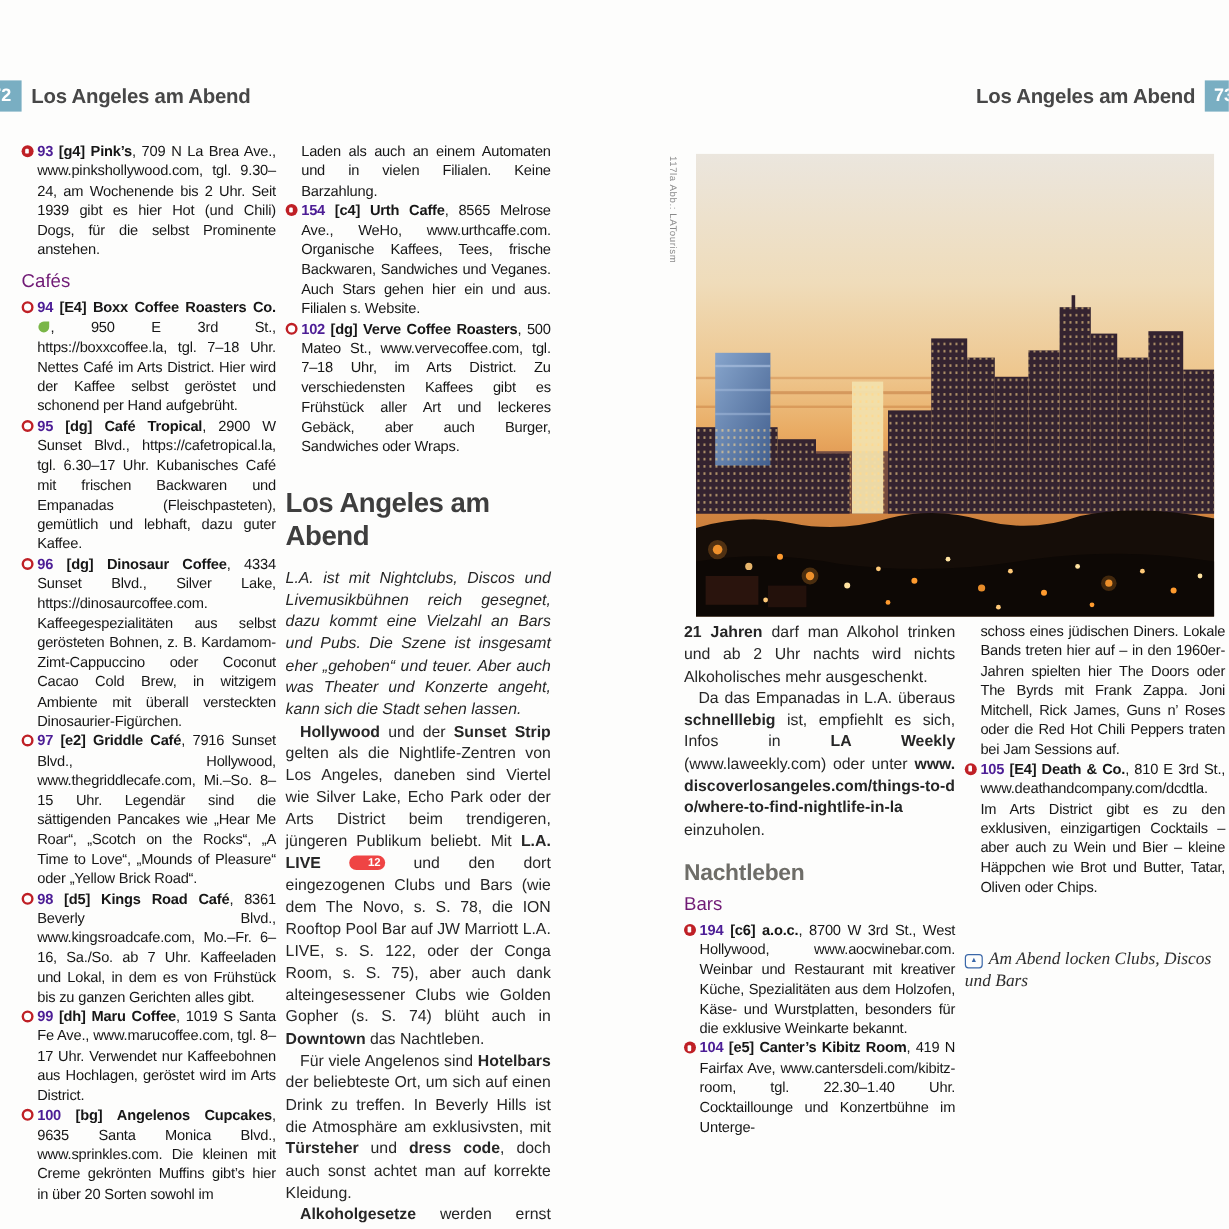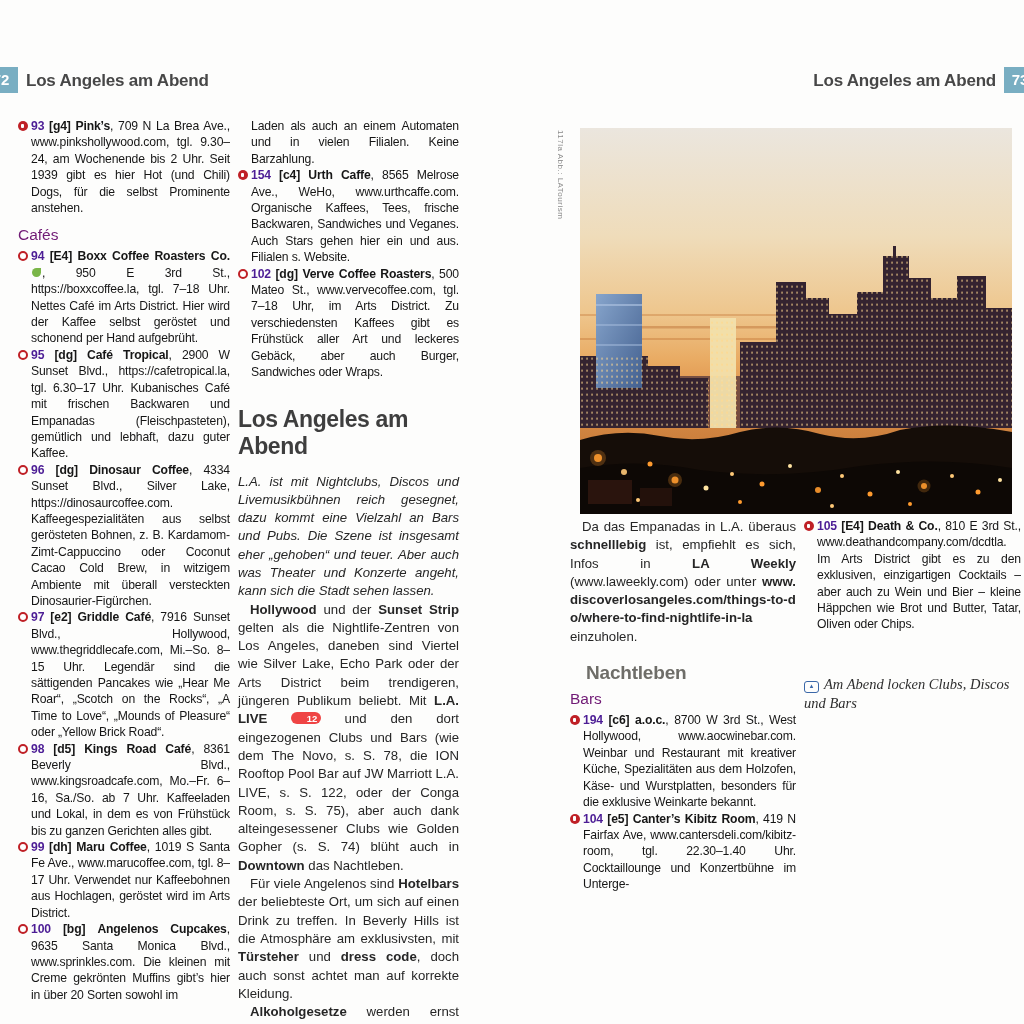--- a/index.html
+++ b/index.html
@@ -30,21 +30,21 @@
   .pi{display:inline-block;width:10px;height:10px;border-radius:50%;margin-right:3px;
       vertical-align:-1px;position:relative;box-sizing:border-box;}
   .pi.ring{border:2.6px solid #bf2026;background:#fff;}
   .pi.filled{background:#bf2026;}
   .pi.filled::after{content:"";position:absolute;left:3px;top:2.5px;width:3.4px;height:4.6px;
       background:#fff;border-radius:1px;}
   .leaf{display:inline-block;width:9px;height:9px;background:#7ab648;margin:0 1px;
       border-radius:60% 0 60% 60%;vertical-align:0px;}
   
   .subhead{color:#701a75;font-size:15.5px;font-weight:normal;margin:10px 0 4px;letter-spacing:0;}
-  .secthead{color:#6e6d68;font-size:19px;font-weight:bold;margin:16px 16px 2px;letter-spacing:-0.2px;}
+  .secthead{color:#6e6d68;font-size:19px;font-weight:bold;margin:16px 0 2px;letter-spacing:-0.2px;}
   .feattitle{font-size:23px;font-weight:bold;color:#3e3e3e;margin:25px 0 13px;letter-spacing:-0.4px;}
   
   .feat{font-size:13.2px;line-height:18.3px;margin:0;text-align:justify;color:#262626;}
   .feat.ind{text-indent:12px;}
   .intro{font-style:italic;}
   .b{font-weight:bold;}
   .brk{word-break:break-all;}
   .badge{display:inline-block;background:#ef4444;color:#fff;border-radius:8px;
       padding:0 3.5px;font-weight:bold;font-size:9.5px;height:12.5px;line-height:13px;
       vertical-align:1.5px;font-style:normal;}
@@ -206,29 +206,31 @@
       <circle cx="420" cy="352" r="2" fill="#ffe3a1"></circle>
       <circle cx="58" cy="372" r="2" fill="#ffc978"></circle>
       <circle cx="160" cy="374" r="2" fill="#ff9b2f"></circle>
       <circle cx="252" cy="378" r="2" fill="#ffc978"></circle>
       <circle cx="330" cy="376" r="2" fill="#ff9b2f"></circle>
     </g>
   </svg>
 </div>
 
 <div class="col" id="rc1">
+  <p class="feat"><span class="b">21 Jahren</span><span> darf man Alkohol trinken und ab 2 Uhr nachts wird nichts Alkoholisches mehr ausgeschenkt.</span></p>
   <p class="feat ind"><span>Da das Empanadas in L.A. überaus </span><span class="b">schnelllebig</span><span> ist, empfiehlt es sich, Infos in </span><span class="b">LA Weekly</span><span> (www.laweekly.com) oder unter </span><span class="b brk">www.discoverlosangeles.com/things-to-do/where-to-find-nightlife-in-la</span><span> einzuholen.</span></p>
 
   <h2 class="secthead">Nachtleben</h2>
   <h3 class="subhead" style="margin-top:6px;">Bars</h3>
 
   <p class="entry"><span class="pi filled"></span><span class="num">194</span> <span class="bd">[c6]</span> <span class="bd">a.o.c.</span><span>, 8700 W 3rd St., West Hollywood, www.aocwinebar.com. Weinbar und Restaurant mit kreativer Küche, Spezialitäten aus dem Holzofen, Käse- und Wurstplatten, besonders für die exklusive Weinkarte bekannt.</span></p>
 
   <p class="entry"><span class="pi filled"></span><span class="num">104</span> <span class="bd">[e5]</span> <span class="bd">Canter’s Kibitz Room</span><span>, 419 N Fairfax Ave, www.cantersdeli.com/kibitz-room, tgl. 22.30–1.40 Uhr. Cocktaillounge und Konzertbühne im Unterge-</span></p>
 </div>
 
 <div class="col" id="rc2">
+  <p class="entry cont">schoss eines jüdischen Diners. Lokale Bands treten hier auf – in den 1960er-Jahren spielten hier The Doors oder The Byrds mit Frank Zappa. Joni Mitchell, Rick James, Guns n’ Roses oder die Red Hot Chili Peppers traten bei Jam Sessions auf.</p>
 
   <p class="entry"><span class="pi filled"></span><span class="num">105</span> <span class="bd">[E4]</span> <span class="bd">Death &amp; Co.</span><span>, 810 E 3rd St., www.deathandcompany.com/dcdtla. Im Arts District gibt es zu den exklusiven, einzigartigen Cocktails – aber auch zu Wein und Bier – kleine Häppchen wie Brot und Butter, Tatar, Oliven oder Chips.</span></p>
 
 
   <p class="caption"><span class="cap-icon"><span>▴</span></span><span>Am Abend locken Clubs, Discos und Bars</span></p>
 </div>
 
 </body></html>

